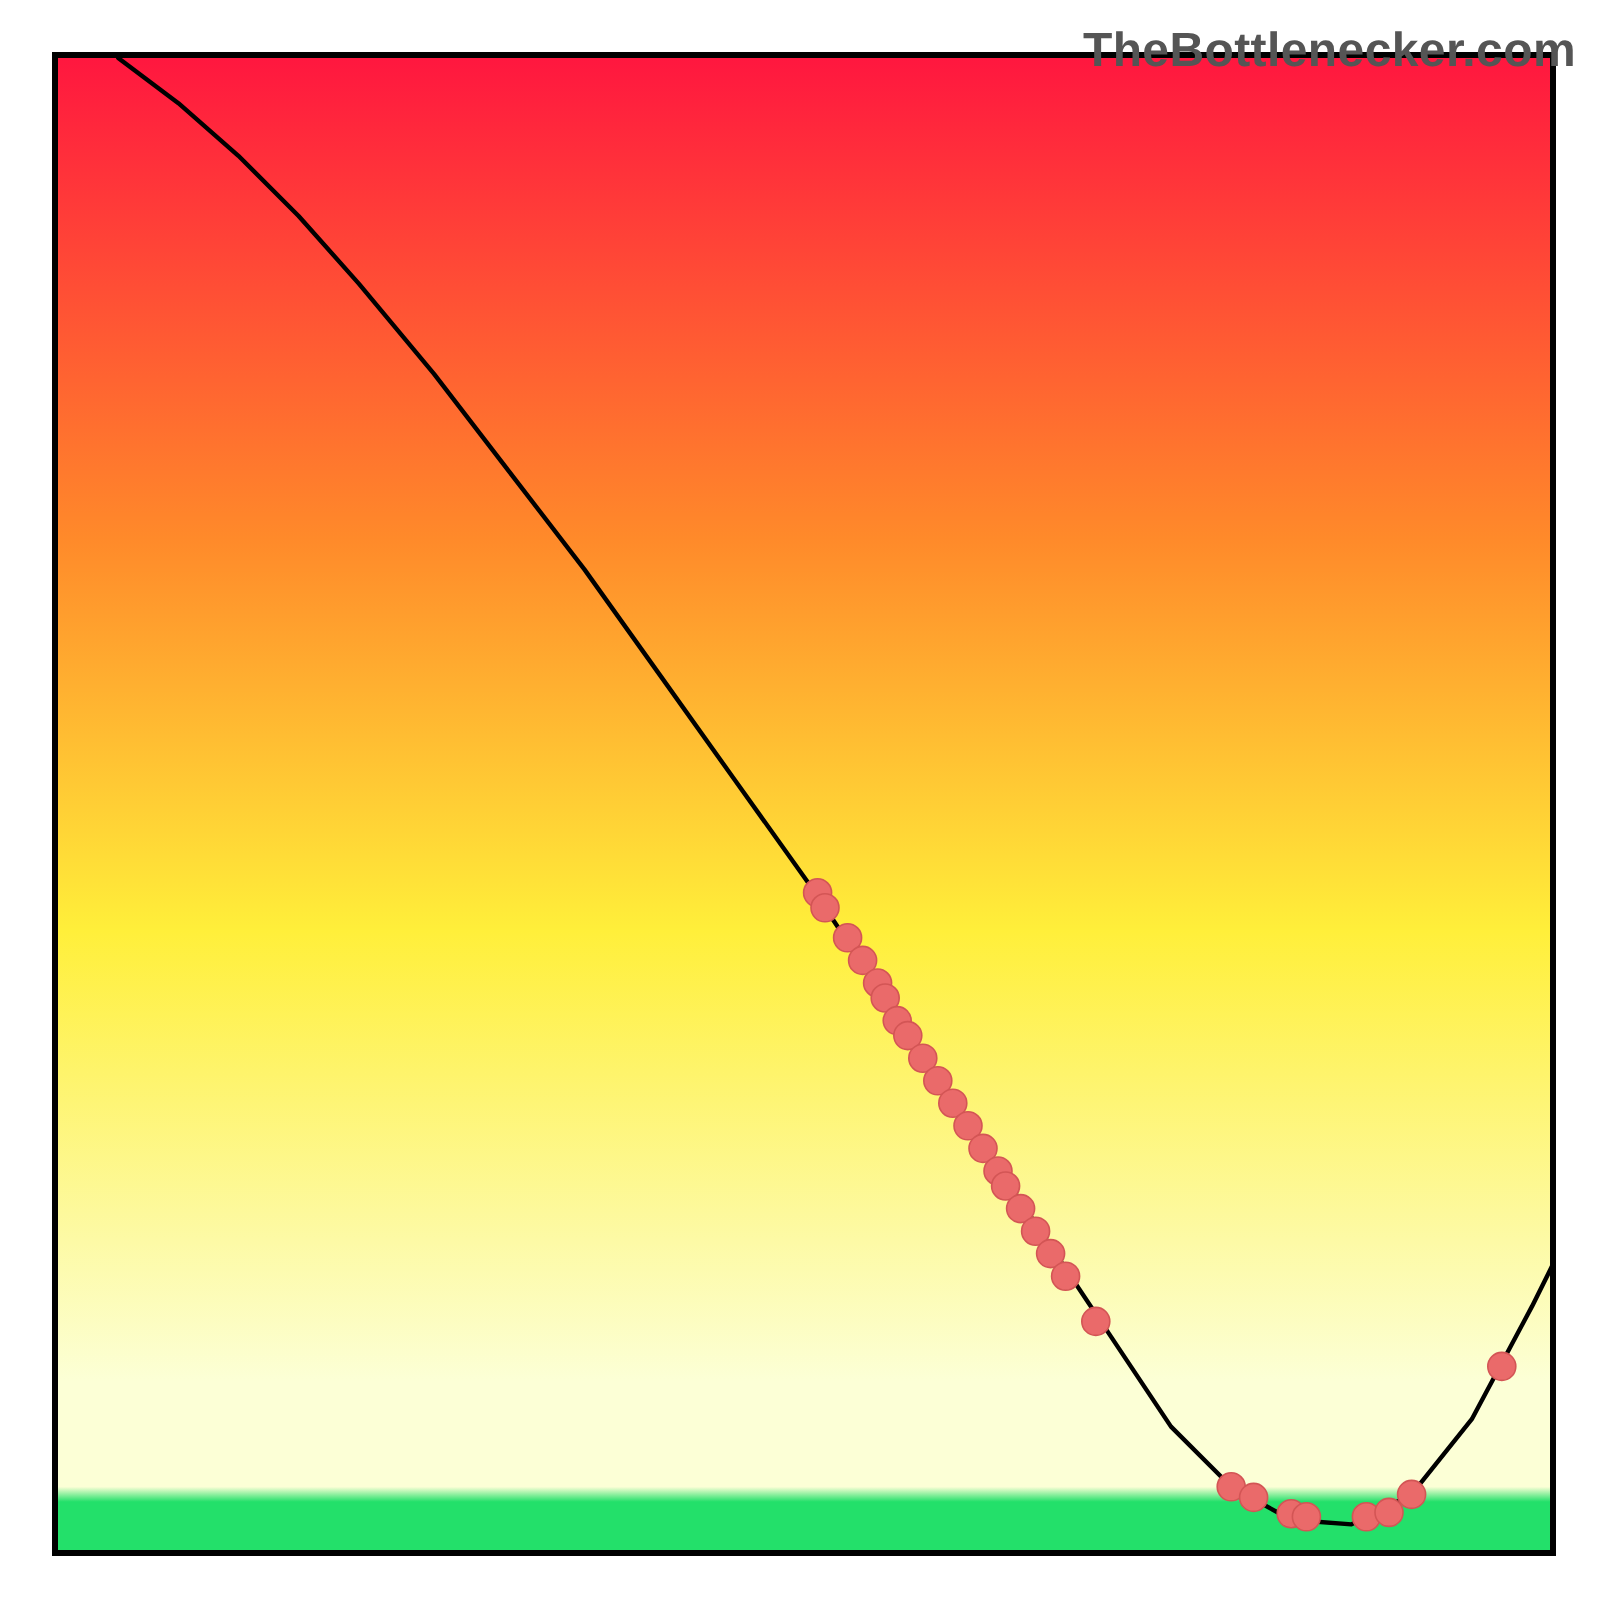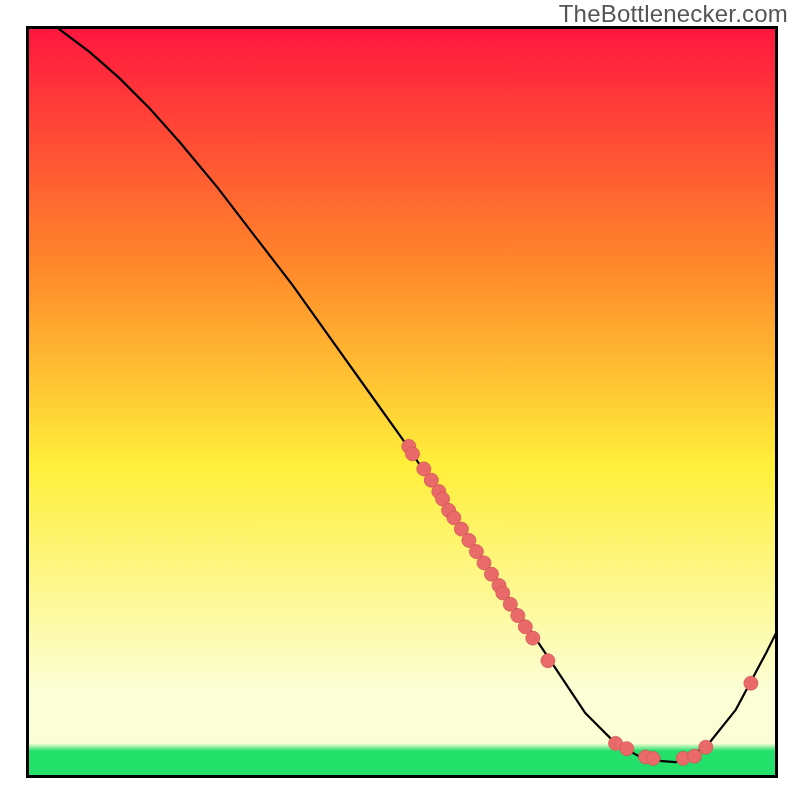--- a/index.html
+++ b/index.html
@@ -10,24 +10,24 @@
     background: #ffffff;
     font-family: Arial, Helvetica, sans-serif;
   }
   .chart-wrap {
     position: relative;
     width: 800px;
     height: 800px;
   }
   .watermark {
     position: absolute;
-    top: 0;
+    top: 12px;
     right: 12px;
     font-size: 24px;
-    font-weight: normal;
+    font-weight: bold;
     color: #555;
     letter-spacing: 0.2px;
     z-index: 5;
   }
   .plot {
     position: absolute;
     box-sizing: border-box;
     border: 3px solid #000;
     overflow: hidden;
   }

